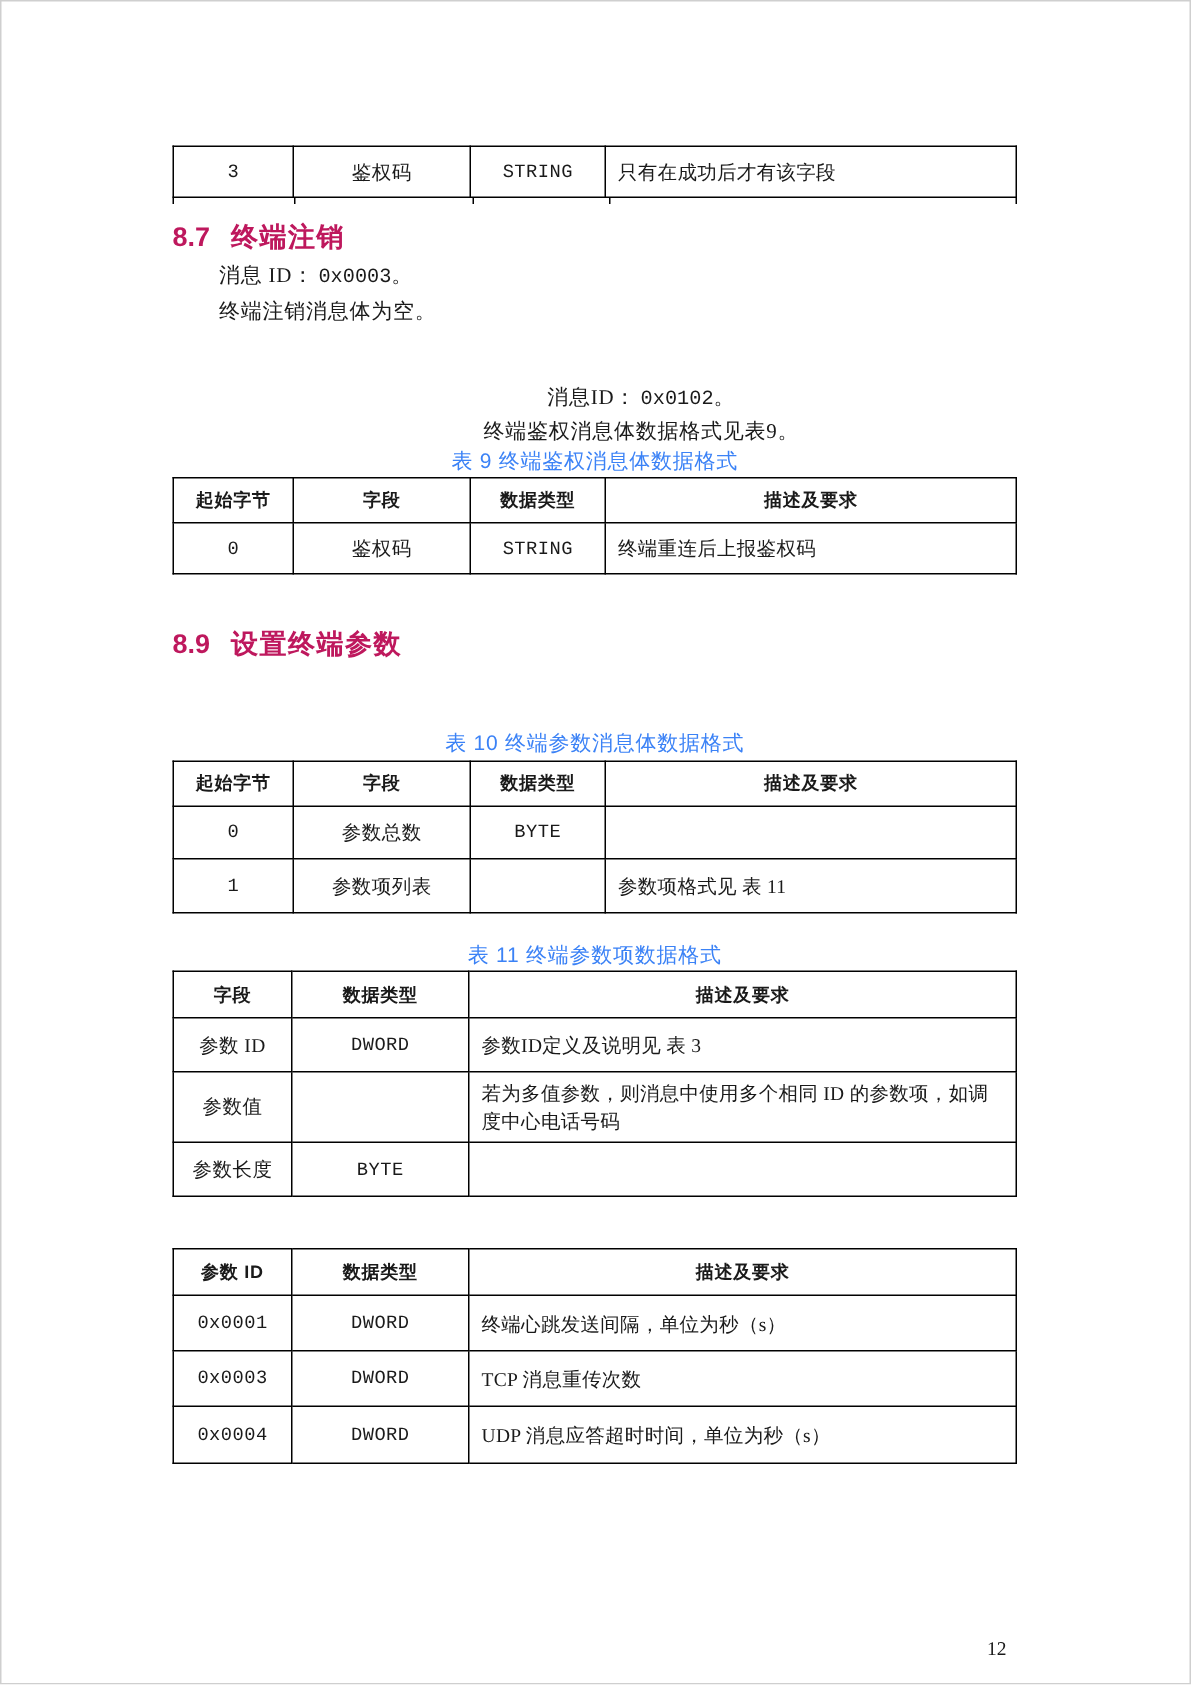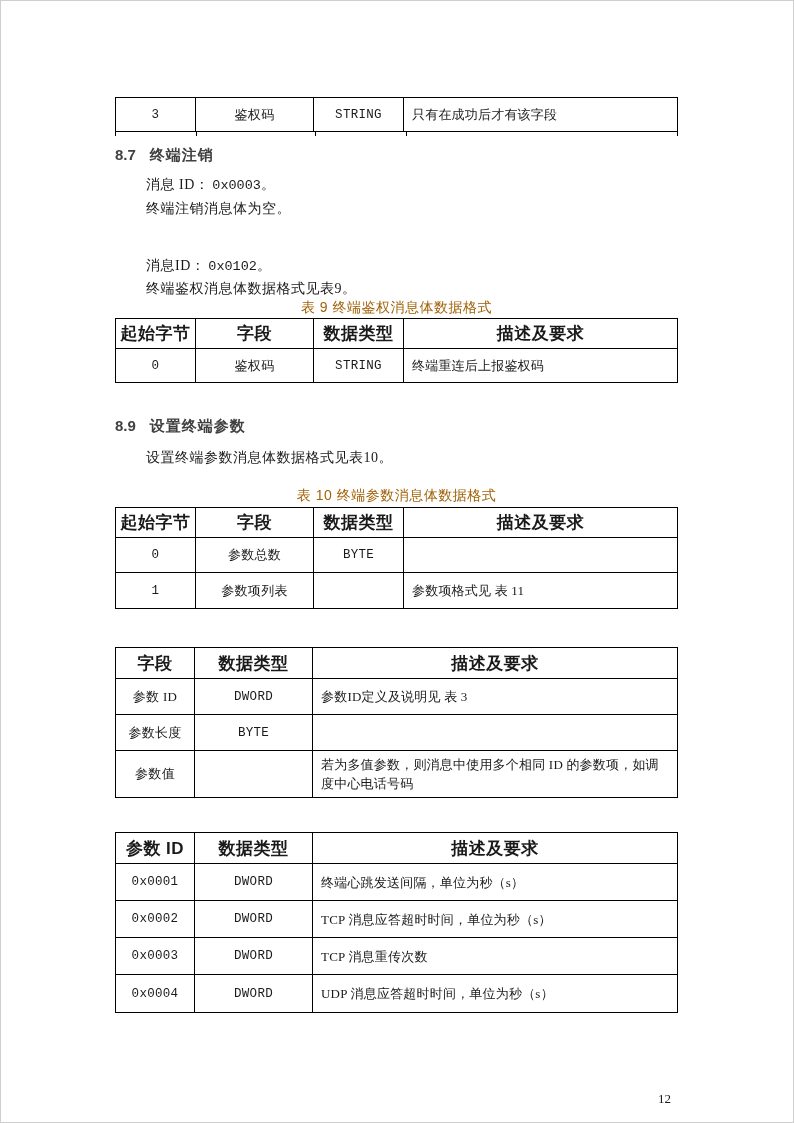--- a/index.html
+++ b/index.html
@@ -11,48 +11,48 @@
     border: 1px solid #cfcfcf;
     font-family: "Liberation Serif", "DejaVu Serif", serif;
     color: #1a1a1a;
     overflow: hidden;
   }
   .abs { position: absolute; left: 114px; width: 563px; }
 
   
   .sec-heading {
     font-family: "Liberation Sans", "DejaVu Sans", sans-serif;
-    font-weight: bold; font-size: 15px; color:#404040;
+    font-weight: bold; font-size: 18px; color:#be185d;
     letter-spacing: 1px;
   }
   .sec-heading .num { margin-right: 14px; letter-spacing: 0; }
 
   
   .para { font-size: 14px; padding-left: 31px; letter-spacing: 0.5px; }
   .para .pline { white-space: nowrap; }
   .code {
     font-family: "Liberation Mono", "DejaVu Sans Mono", monospace;
     letter-spacing: 0; font-size: 13.5px; margin-left: 3px;
   }
 
   
   .tcap {
     font-family: "Liberation Sans", "DejaVu Sans", sans-serif;
-    font-size: 14px; text-align: center; letter-spacing: 0.5px; color:#a16207;
+    font-size: 14px; text-align: center; letter-spacing: 0.5px; color:#3b82f6;
   }
 
   
   table.doc {
     border-collapse: collapse; table-layout: fixed;
     width: 563px; font-size: 13px; color:#1a1a1a;
   }
   table.doc td, table.doc th { border: 1px solid #000; overflow: hidden; }
   table.doc th {
     font-family: "Liberation Sans", "DejaVu Sans", sans-serif;
-    font-weight: bold; font-size: 17px; text-align: center;
+    font-weight: bold; font-size: 12px; text-align: center;
     letter-spacing: 0.5px;
   }
   table.doc td { text-align: center; letter-spacing: 0.3px; }
   table.doc td.desc { text-align: left; padding: 2px 6px 2px 8px; letter-spacing: 0.2px; line-height: 19px; }
   .mono { font-family: "Liberation Mono", "DejaVu Sans Mono", monospace; font-size: 12.5px; letter-spacing: 0; }
 
   col.c1 { width: 80px; }  col.c2 { width: 118px; }  col.c3 { width: 90px; }
   col.k1 { width: 79px; }  col.k2 { width: 118px; }
 
   .h29 { height: 27px; } .h30 { height: 28px; } .h31 { height: 29px; }
@@ -98,21 +98,21 @@
   <div class="abs sec-heading" style="top:145px;">
     <span class="num">8.7</span><span>终端注销</span>
   </div>
   <div class="abs para" style="top:172px; line-height:23px;">
     <div class="pline">
       <span>消息 ID：</span><span class="code">0x0003</span><span>。</span>
     </div>
     <div class="pline">终端注销消息体为空。</div>
   </div>
 
-  <div class="abs para" style="top:254px; line-height:22px;">
+  <div class="abs para" style="top:254px; line-height:22px;text-align:center;">
     <div class="pline">
       <span>消息ID：</span><span class="code">0x0102</span><span>。</span>
     </div>
     <div class="pline">终端鉴权消息体数据格式见表9。</div>
   </div>
 
   <div class="abs tcap" style="top:298px;">表 9 终端鉴权消息体数据格式</div>
   <div class="abs" style="top:317px;">
     <table class="doc">
       <colgroup>
@@ -135,21 +135,20 @@
         <td class="h31 desc">终端重连后上报鉴权码</td>
       </tr>
     </tbody>
       </table>
   </div>
 
   <div class="abs sec-heading" style="top:416px;">
     <span class="num">8.9</span><span>设置终端参数</span>
   </div>
   <div class="abs para" style="top:446px; line-height:21px;">
-    <div class="pline">设置终端参数消息体数据格式见表10。</div>
   </div>
 
   <div class="abs tcap" style="top:486px;">表 10 终端参数消息体数据格式</div>
   <div class="abs" style="top:506px;">
     <table class="doc">
       <colgroup>
           <col class="c1">
           <col class="c2">
           <col class="c3">
           <col>
@@ -170,48 +169,49 @@
       <tr>
         <td class="h33 mono">1</td>
         <td class="h33">参数项列表</td>
         <td class="h33 mono"></td>
         <td class="h33 desc">参数项格式见 表 11</td>
       </tr>
     </tbody>
       </table>
   </div>
 
+  <div class="abs tcap" style="top:627px;">表 11 终端参数项数据格式</div>
   <div class="abs" style="top:646px;">
     <table class="doc">
       <colgroup>
           <col class="k1">
           <col class="k2">
           <col>
         </colgroup>
       <tbody>
           <tr>
         <th class="h30">字段</th>
         <th class="h30">数据类型</th>
         <th class="h30">描述及要求</th>
       </tr>
       <tr>
         <td class="h33">参数 ID</td>
         <td class="h33 mono">DWORD</td>
         <td class="h33 desc">参数ID定义及说明见 表 3</td>
       </tr>
       <tr>
+        <td class="h44">参数值</td>
+        <td class="h44 mono"></td>
+        <td class="h44 desc">若为多值参数，则消息中使用多个相同 ID 的参数项，如调度中心电话号码</td>
+      </tr>
+      <tr>
         <td class="h33">参数长度</td>
         <td class="h33 mono">BYTE</td>
         <td class="h33 desc"></td>
       </tr>
-      <tr>
-        <td class="h44">参数值</td>
-        <td class="h44 mono"></td>
-        <td class="h44 desc">若为多值参数，则消息中使用多个相同 ID 的参数项，如调度中心电话号码</td>
-      </tr>
     </tbody>
       </table>
   </div>
 
   <div class="abs" style="top:831px;">
     <table class="doc">
       <colgroup>
           <col class="k1">
           <col class="k2">
           <col>
@@ -221,25 +221,20 @@
         <th class="h30">参数 ID</th>
         <th class="h30">数据类型</th>
         <th class="h30">描述及要求</th>
       </tr>
       <tr>
         <td class="h34 mono">0x0001</td>
         <td class="h34 mono">DWORD</td>
         <td class="h34 desc">终端心跳发送间隔，单位为秒（s）</td>
       </tr>
       <tr>
-        <td class="h34 mono">0x0002</td>
-        <td class="h34 mono">DWORD</td>
-        <td class="h34 desc">TCP 消息应答超时时间，单位为秒（s）</td>
-      </tr>
-      <tr>
         <td class="h34 mono">0x0003</td>
         <td class="h34 mono">DWORD</td>
         <td class="h34 desc">TCP 消息重传次数</td>
       </tr>
       <tr>
         <td class="h35 mono">0x0004</td>
         <td class="h35 mono">DWORD</td>
         <td class="h35 desc">UDP 消息应答超时时间，单位为秒（s）</td>
       </tr>
     </tbody>

